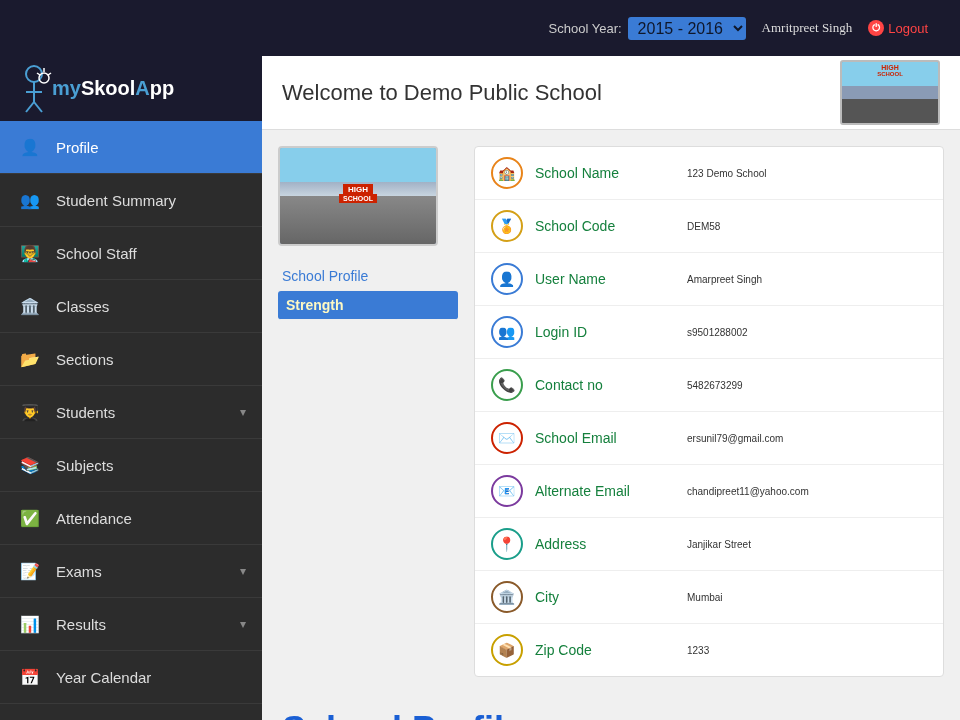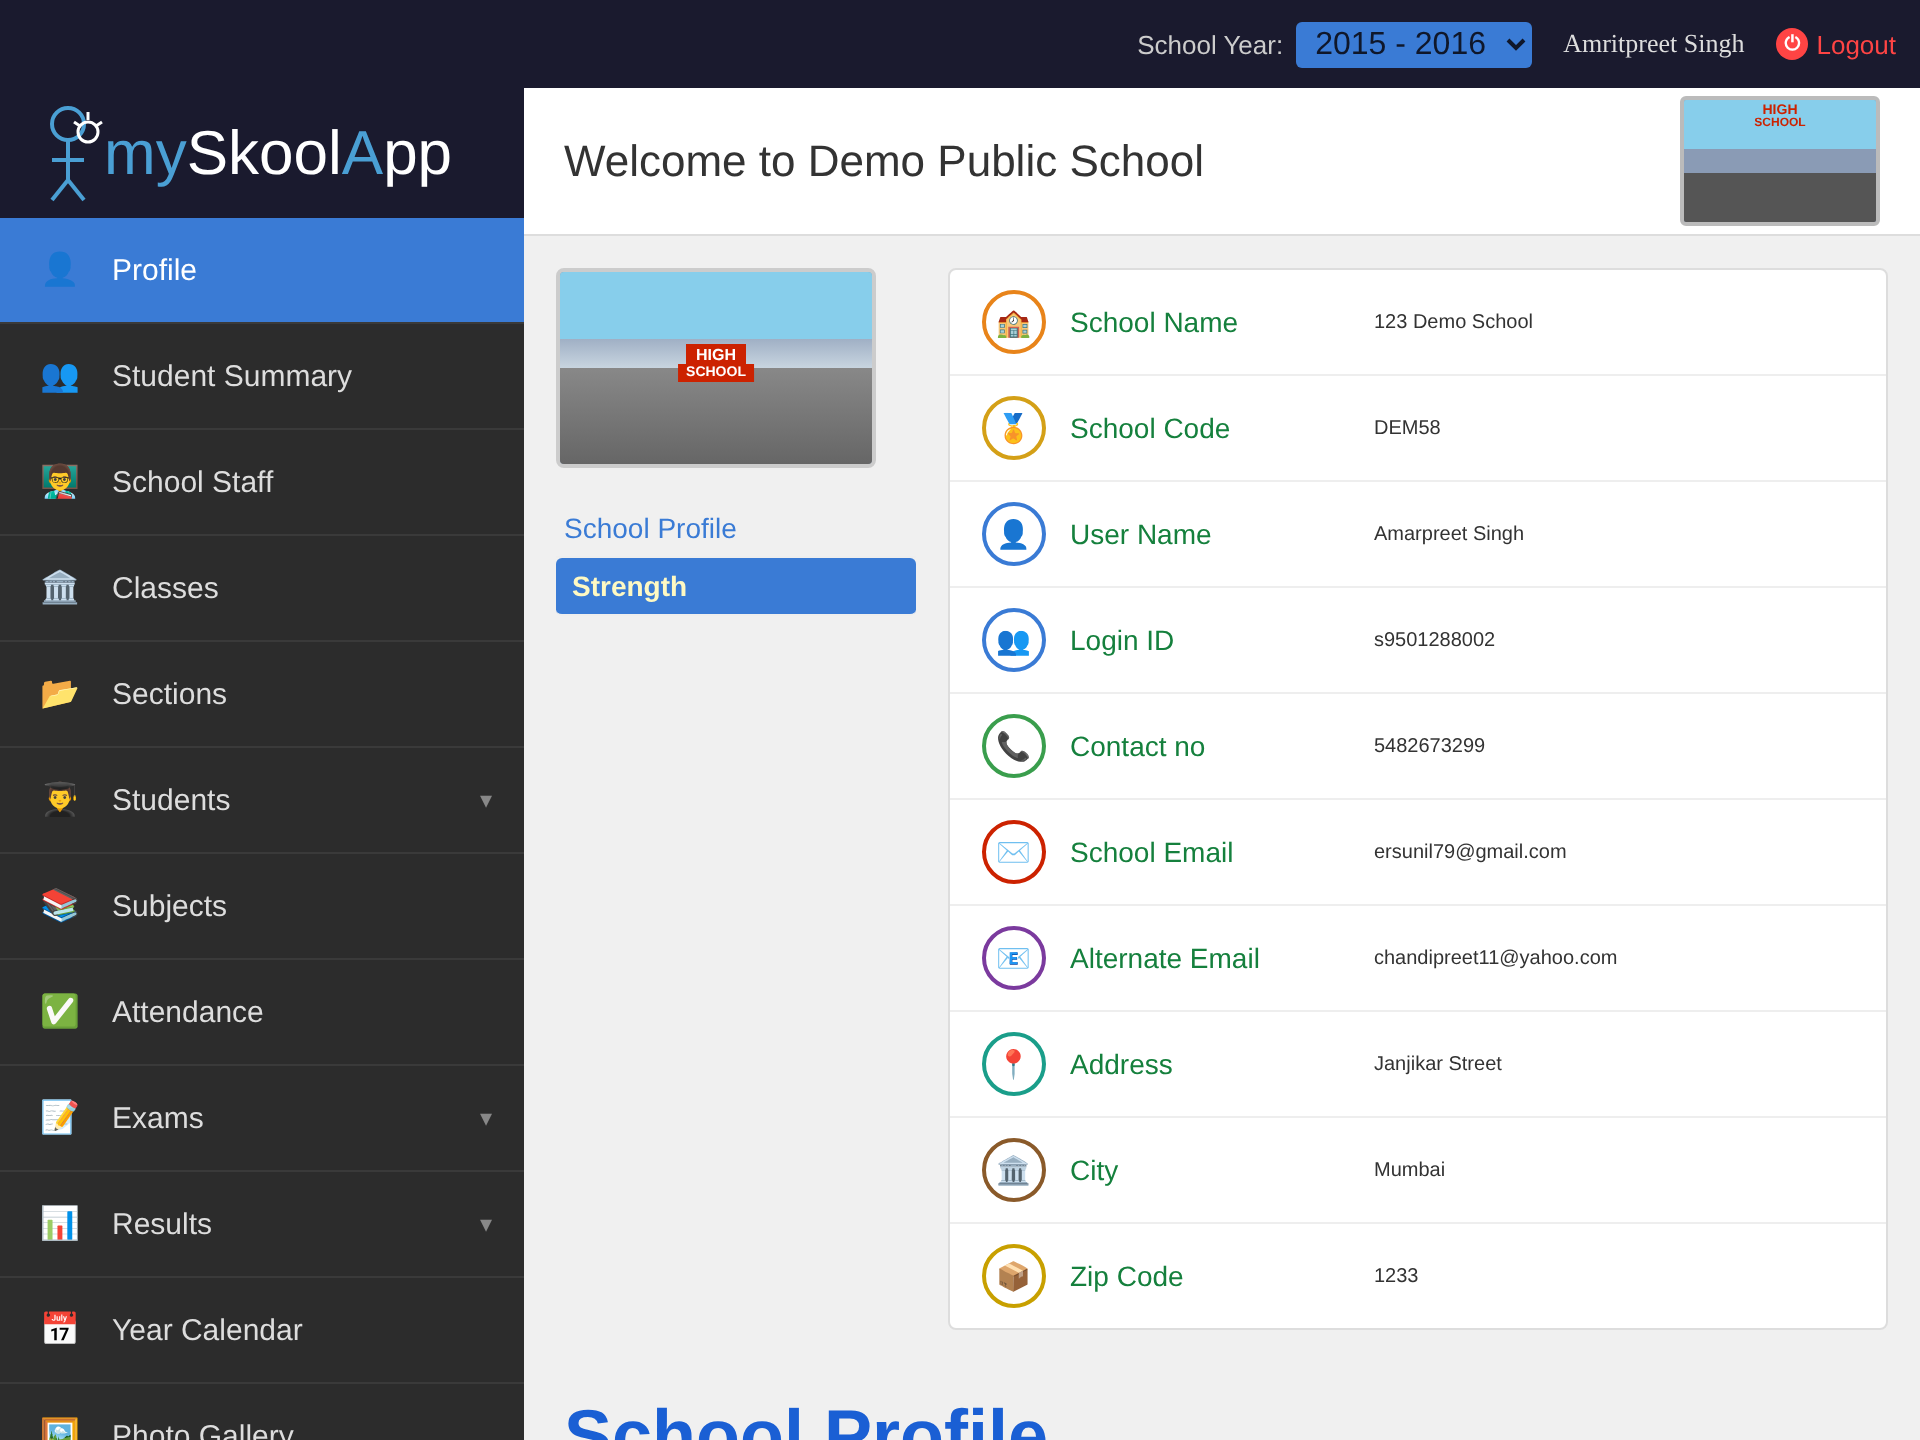--- a/index.html
+++ b/index.html
@@ -1,25 +1,25 @@
 <!DOCTYPE html>
 <html><head>
   <meta charset="utf-8">
   <style>
     * { margin: 0; padding: 0; box-sizing: border-box; }
     body { font-family: Arial, sans-serif; background: #f0f0f0; width: 960px; height: 720px; overflow: hidden; display: flex; flex-direction: column; }
 
     
     .topbar {
       background: #1a1a2e;
-      height: 44px;
+      height: 56px;
       display: flex;
       align-items: center;
       justify-content: flex-end;
-      padding: 0 12px;
+      padding: 0 32px;
       gap: 16px;
       flex-shrink: 0;
     }
     .topbar-school-year {
       color: #ccc;
       font-size: 13px;
       display: flex;
       align-items: center;
       gap: 6px;
     }
@@ -74,22 +74,22 @@
       overflow-y: auto;
     }
     .logo-area {
       background: #1a1a2e;
       padding: 10px 16px;
       display: flex;
       align-items: center;
       height: 65px;
     }
     .logo-text {
-      font-size: 31px;
-      font-weight: normal;
+      font-size: 20px;
+      font-weight: bold;
       color: white;
     }
     .logo-text span.blue { color: #4a9fd4; }
     .nav-item {
       display: flex;
       align-items: center;
       padding: 12px 16px;
       color: #ddd;
       font-size: 15px;
       cursor: pointer;

